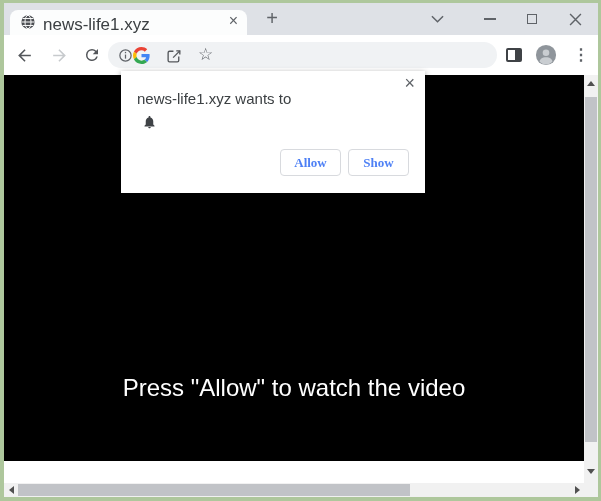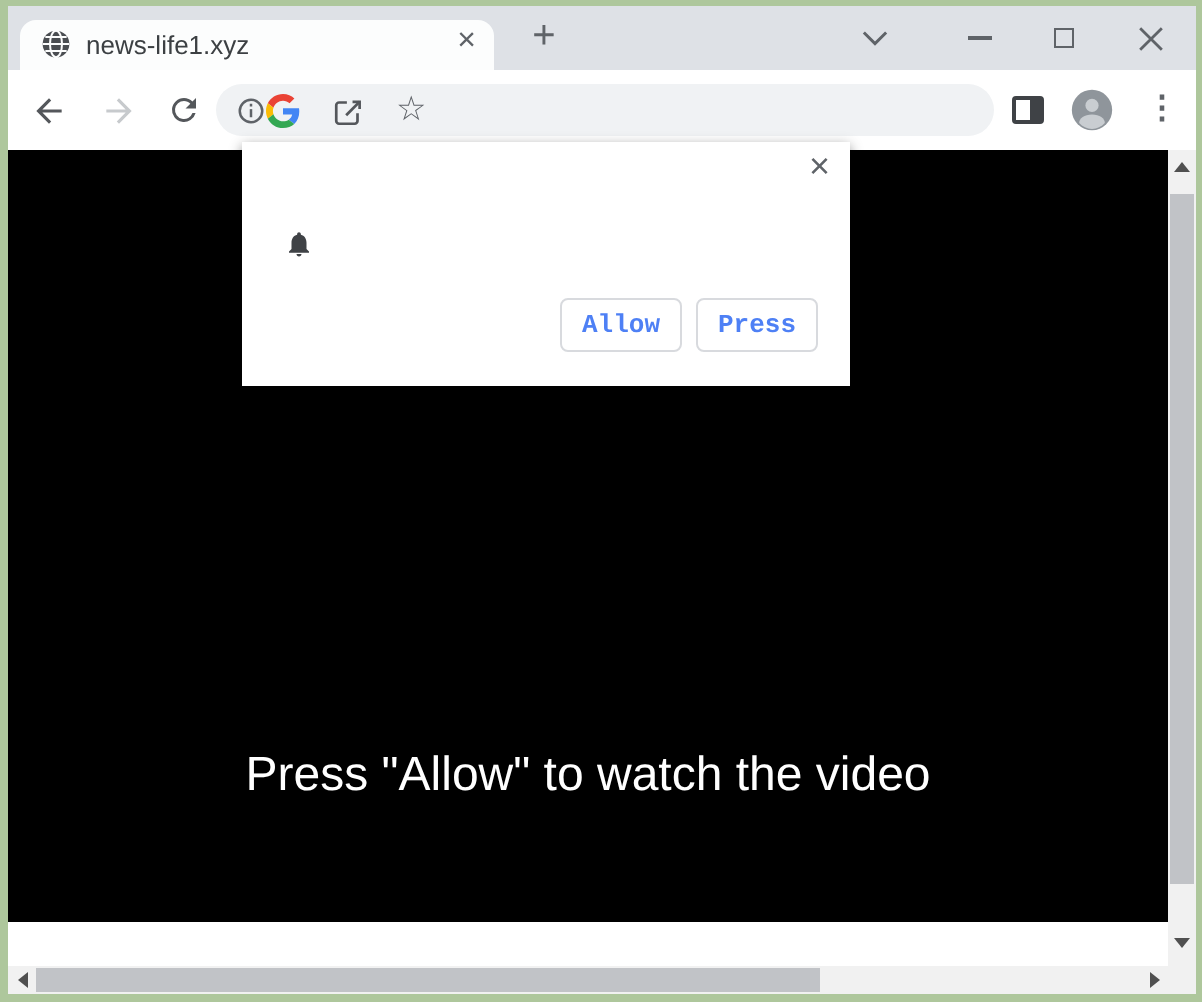--- a/index.html
+++ b/index.html
@@ -4,21 +4,21 @@
 <style>
   * { margin:0; padding:0; box-sizing:border-box; }
   body { font-family:"Liberation Sans", sans-serif; }
   .frame { position:relative; width:601px; height:501px; background:#aec79c; overflow:hidden; }
   .window { position:absolute; left:4px; top:3px; width:594px; height:494px; background:#fff; }
 
   
   .tabstrip { position:absolute; left:0; top:0; width:594px; height:32px; background:#dee1e6; }
   .tab { position:absolute; left:6px; top:7px; width:237px; height:25px; background:#fcfdfd; border-radius:8px 8px 0 0; }
   .favicon { position:absolute; left:10px; top:4px; width:16px; height:16px; }
-  .tab-title { position:absolute; left:33px; top:5px; font-size:13px; color:#3c4043; white-space:nowrap; }
+  .tab-title { position:absolute; left:33px; top:5px; font-size:17px; color:#3c4043; white-space:nowrap; }
   .tab-close { position:absolute; right:9px; top:2px; font-size:16px; color:#5f6368; cursor:default; }
   .newtab { position:absolute; left:256px; top:4px; width:24px; height:24px; font-size:20px; font-weight:300; color:#5f6368; text-align:center; line-height:23px; }
   .winctl { position:absolute; top:7px; width:18px; height:18px; display:flex; align-items:center; justify-content:center; }
   .wc-chev { left:424px; }
   .wc-min  { left:477px; }
   .wc-max  { left:519px; }
   .wc-cls  { left:562px; }
   .minbar { width:12px; height:2px; background:#5f6368; }
   .maxbox { width:10px; height:10px; border:1.5px solid #5f6368; }
 
@@ -55,21 +55,21 @@
   .progress { position:absolute; left:0; bottom:3px; width:100%; height:2px; background:#4f4f4f; }
   .progress-dot { position:absolute; left:1px; top:176px; width:11px; height:11px; border-radius:50%; background:#e60000; }
 
   
   .dialog { position:absolute; left:117px; top:68px; width:304px; height:122px; background:#fff; box-shadow:0 2px 6px rgba(0,0,0,.45); z-index:10; }
   .dlg-close { position:absolute; right:10px; top:2px; font-size:18px; color:#5f6368; }
   .dlg-title { position:absolute; left:16px; top:19px; font-size:15px; color:#3c4043; }
   .dlg-row { position:absolute; left:21px; top:43px; display:flex; align-items:center; gap:13px; }
   .dlg-perm { font-size:13px; color:#3c4043; }
   .dlg-buttons { position:absolute; right:16px; top:78px; display:flex; gap:7px; }
-  .dlg-btn { width:61px; height:27px; background:#fff; border:1px solid #d8dade; border-radius:4px; color:#4e80f5; font-size:13px; font-weight:600; font-family:Liberation Mono, monospace; }
+  .dlg-btn { width:61px; height:27px; background:#fff; border:1px solid #d8dade; border-radius:4px; color:#4e80f5; font-size:13px; font-weight:600; font-family:Liberation Serif, serif; }
 
   
   .vscroll { position:absolute; left:580px; top:72px; width:14px; height:408px; background:#f1f1f1; }
   .vs-btn { position:absolute; left:0; width:14px; height:16px; display:flex; align-items:center; justify-content:center; }
   .vs-up { top:0; } .vs-down { top:388px; }
   .vs-thumb { position:absolute; left:1px; top:22px; width:12px; height:345px; background:#c1c3c7; }
   .hscroll { position:absolute; left:0; top:480px; width:580px; height:14px; background:#f1f1f1; }
   .hs-btn { position:absolute; top:0; width:14px; height:14px; display:flex; align-items:center; justify-content:center; }
   .hs-left { left:0; } .hs-right { right:0; }
   .hs-thumb { position:absolute; left:14px; top:1px; width:392px; height:12px; background:#c1c3c7; }
@@ -173,30 +173,31 @@
     </div>
 
     <div class="page">
       <div class="blackarea">
         <div class="caption">Press "Allow" to watch the video</div>
       </div>
     </div>
 
     <div class="dialog">
       <span class="dlg-close">×</span>
+      <div class="dlg-title">news-life1.xyz wants to</div>
       <div class="dlg-row">
         <span>
           <svg width="15" height="16" viewBox="0 0 24 24" fill="#3f4246">
               <path d="M12 22c1.1 0 2-.9 2-2h-4c0 1.1.9 2 2 2zm6-6v-5c0-3.07-1.63-5.64-4.5-6.32V4c0-.83-.67-1.5-1.5-1.5s-1.5.67-1.5 1.5v.68C7.64 5.36 6 7.92 6 11v5l-2 2v1h16v-1l-2-2z"></path>
             </svg>
         </span>
       </div>
       <div class="dlg-buttons">
         <button class="dlg-btn">Allow</button>
-        <button class="dlg-btn">Press</button>
+        <button class="dlg-btn">Show</button>
       </div>
     </div>
 
     <div class="vscroll">
       <div class="vs-btn vs-up">
           <div class="tri-up"></div>
         </div>
       <div class="vs-thumb"></div>
       <div class="vs-btn vs-down">
           <div class="tri-down"></div>

